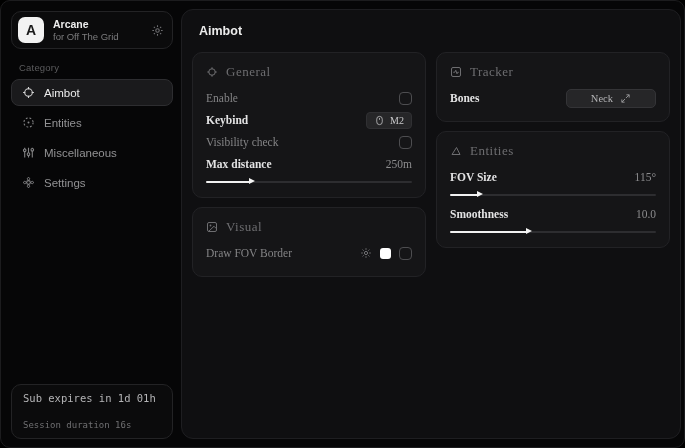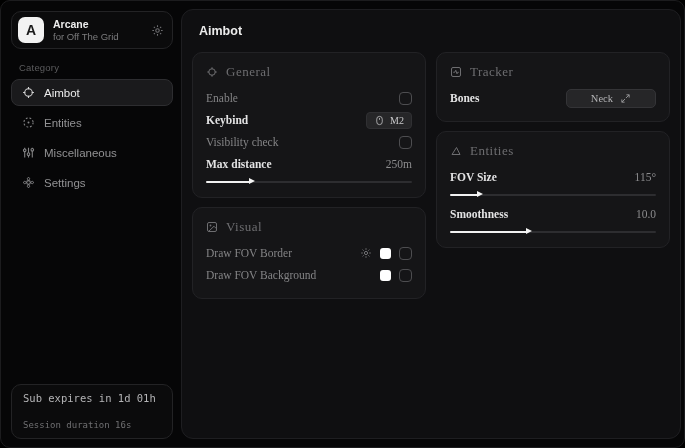--- a/index.html
+++ b/index.html
@@ -291,27 +291,20 @@
                 <svg width="12" height="12" viewBox="0 0 24 24" fill="none" stroke="currentColor" stroke-width="2">
                   <circle cx="12" cy="12" r="3.2"></circle>
                   <path d="M12 2.5v3M12 18.5v3M2.5 12h3M18.5 12h3M5.2 5.2l2.1 2.1M16.7 16.7l2.1 2.1M18.8 5.2l-2.1 2.1M7.3 16.7l-2.1 2.1"></path>
                 </svg>
               </span>
               <span class="swatch" style="background: rgb(255, 255, 255);"></span>
               <span class="checkbox"></span>
             </span>
           </div>
 
-          <div class="prow">
-            <span class="label-dim">Draw FOV Background</span>
-            <span class="row-controls">
-              <span class="swatch" style="background: rgb(255, 255, 255);"></span>
-              <span class="checkbox"></span>
-            </span>
-          </div>
         </div>
       </div>
 
       <div class="col">
 
         <div class="panel">
           <div class="ptitle">
             <span class="picon">
               <svg width="12" height="12" viewBox="0 0 24 24" fill="none" stroke="currentColor" stroke-width="2">
                 <rect x="3" y="3" width="18" height="18" rx="3"></rect>

